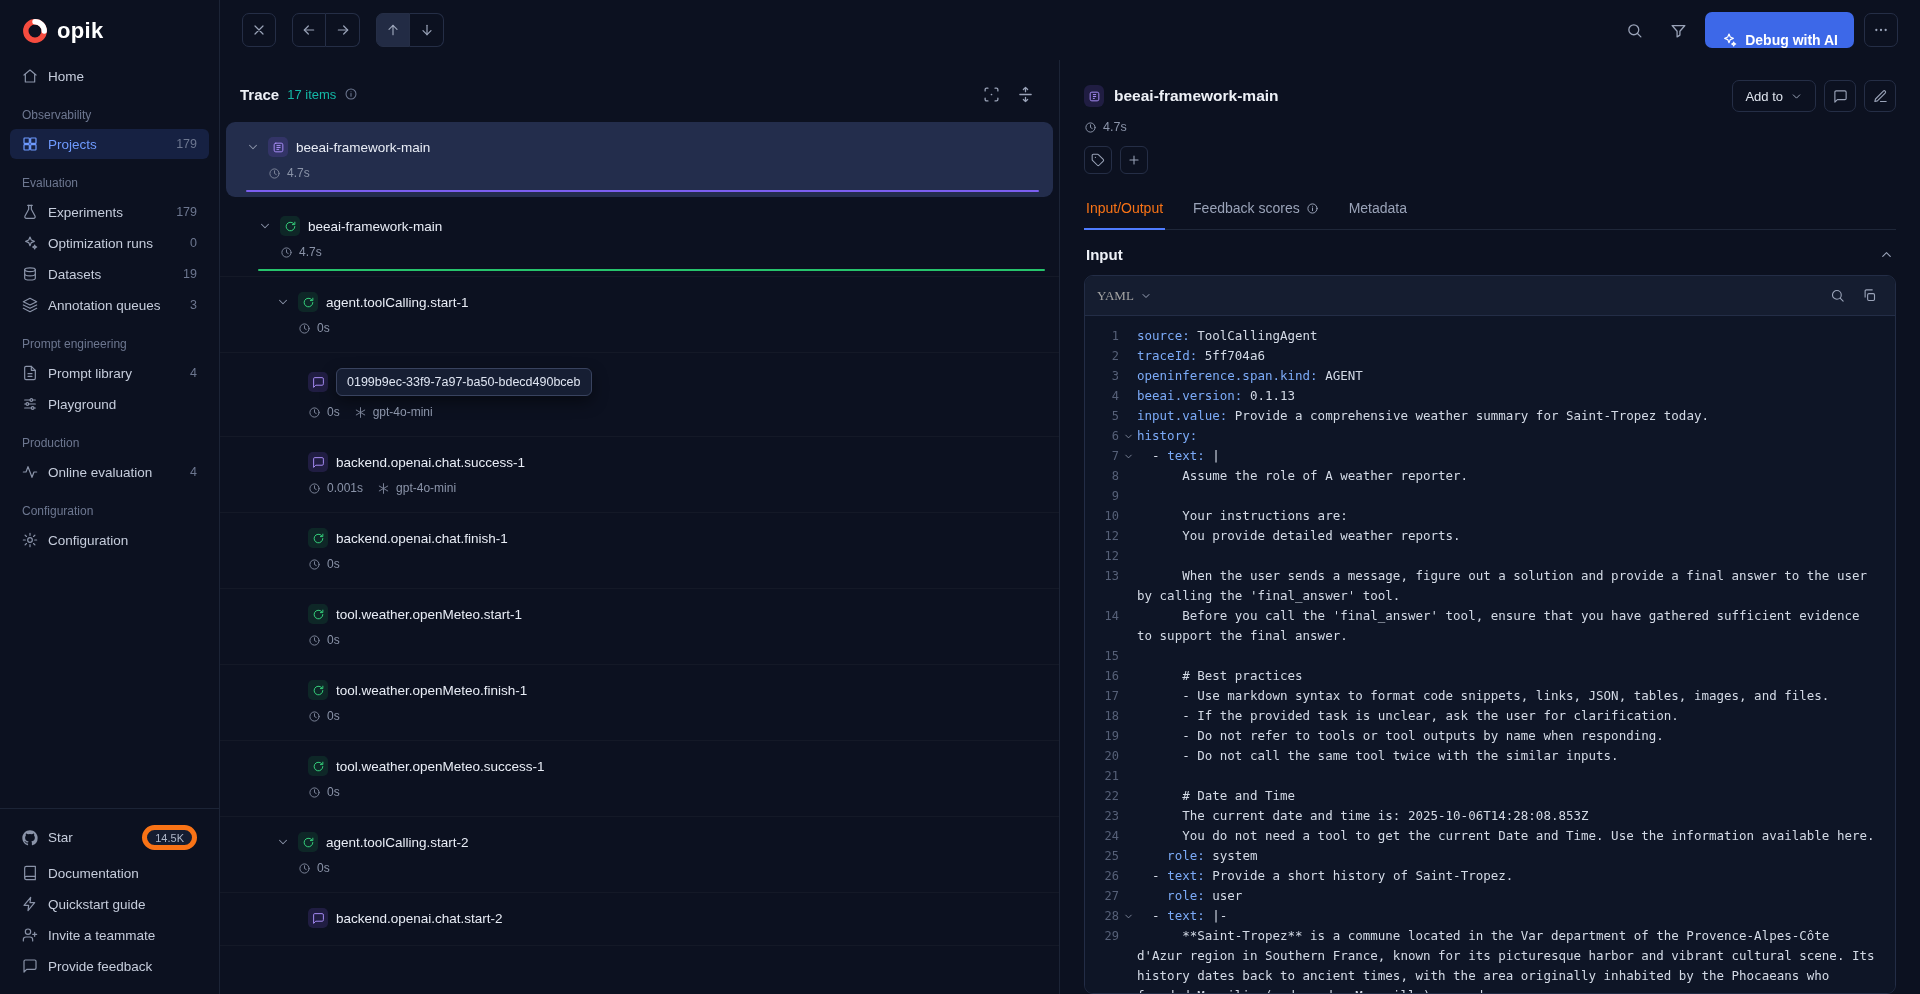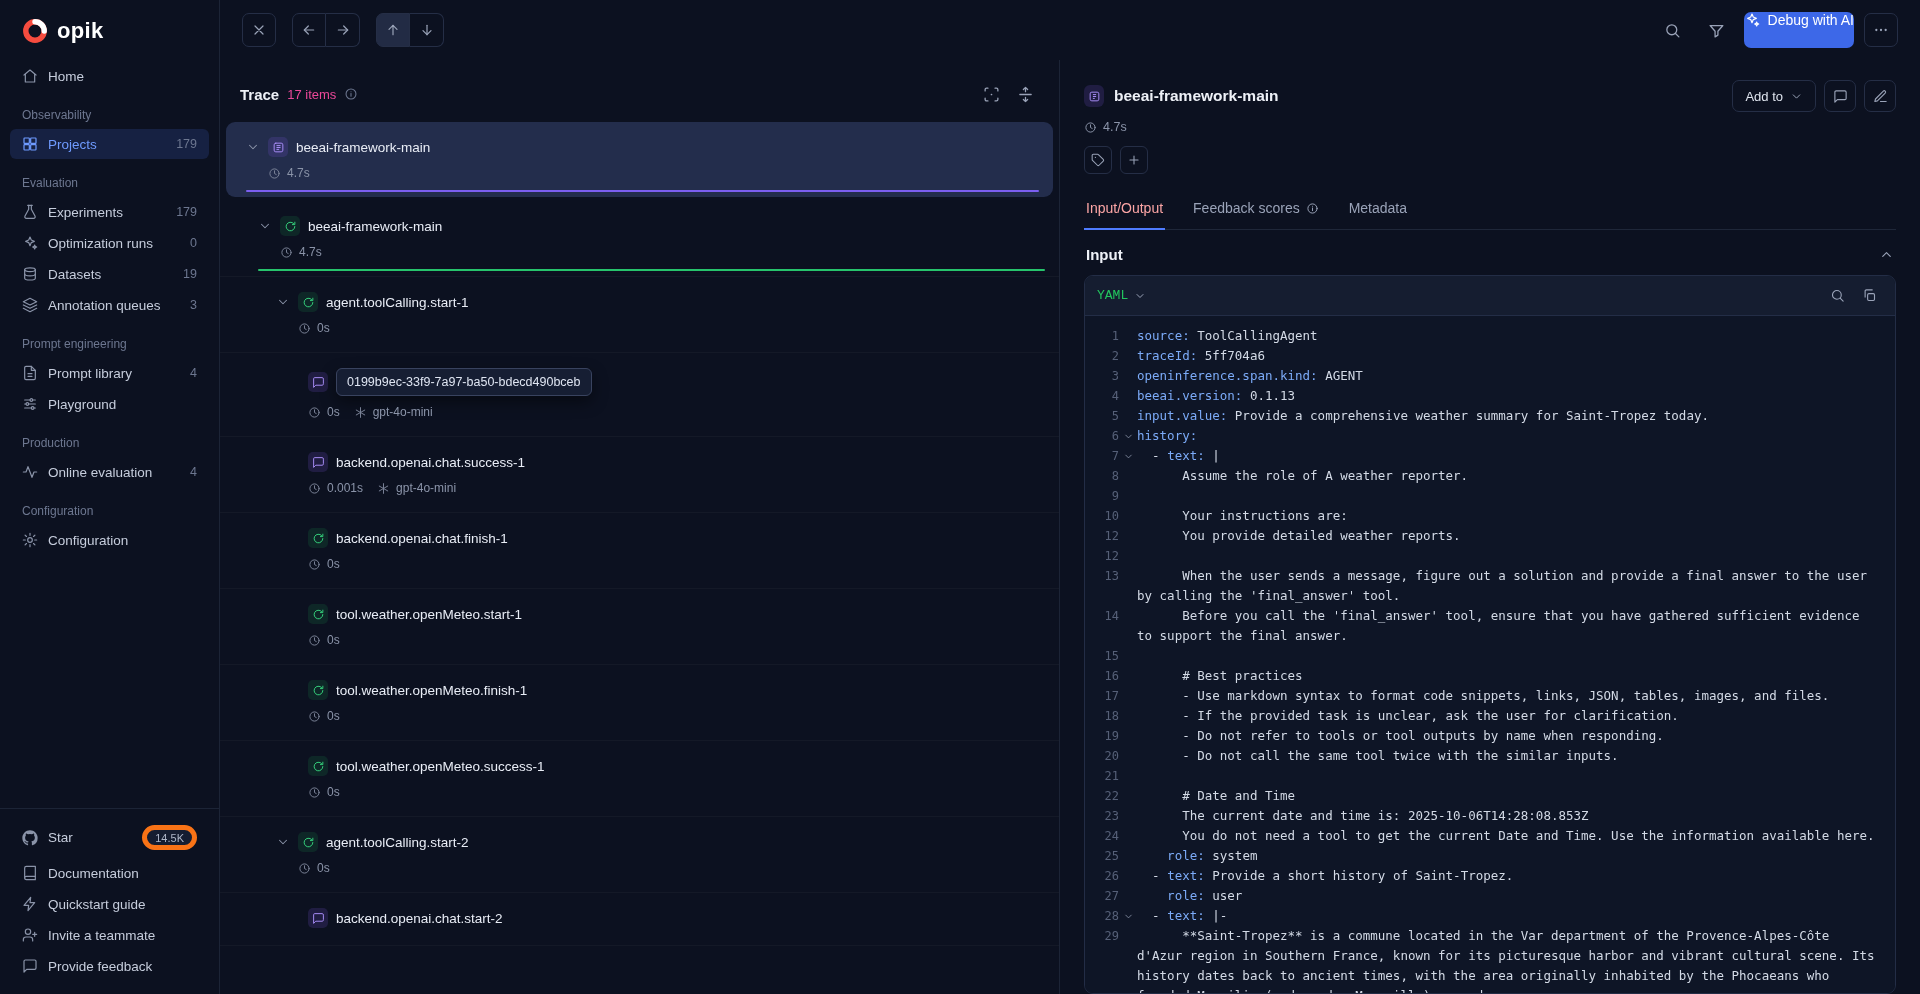--- a/index.html
+++ b/index.html
@@ -27,28 +27,28 @@
   .ibtn{width:34px;height:34px;border:1px solid #252e46;background:transparent;border-radius:7px;color:#9aa3b8;display:flex;align-items:center;justify-content:center;cursor:pointer}
   .ibtn svg{width:16px;height:16px}
   .btn-group{display:flex}
   .btn-group .ibtn{border-radius:0}
   .btn-group .ibtn:first-child{border-radius:7px 0 0 7px}
   .btn-group .ibtn:last-child{border-radius:0 7px 7px 0;border-left:none}
   .ibtn.hl{background:#222b44}
   .ghost{border:none;background:transparent;color:#9aa3b8;display:flex;align-items:center;justify-content:center;cursor:pointer;width:34px;height:34px}
   .ghost svg{width:17px;height:17px}
   .tb-right{margin-left:auto;display:flex;align-items:center;gap:10px}
-  .debug{height:36px;background:#3d68e8;border:none;border-radius:7px;color:#fff;font-size:14px;font-weight:400;display:flex;align-items:flex-start;gap:8px;padding:0 0;cursor:pointer;font-family:inherit}
+  .debug{height:36px;background:#3d68e8;border:none;border-radius:7px;color:#fff;font-size:14px;font-weight:700;display:flex;align-items:flex-end;gap:8px;padding:0 16px;cursor:pointer;font-family:inherit}
   .debug .icn{width:16px;height:16px;color:#fff}
   
   .content{flex:1;display:flex;min-height:0}
   .trace{width:840px;flex:0 0 840px;border-right:1px solid #1c2436;display:flex;flex-direction:column;min-height:0}
   .tr-head{display:flex;align-items:center;gap:8px;padding:20px 20px 14px}
   .tr-title{font-size:15px;font-weight:700;color:#eef1f7}
-  .tr-count{font-size:13px;color:#ec4899}
+  .tr-count{font-size:13px;color:#14b8a6}
   .icn.info{width:14px;height:14px;color:#6d7790}
   .tr-tools{margin-left:auto;display:flex;gap:6px}
   .tr-tools .ghost{width:28px;height:28px}
   .tree{flex:1;overflow:hidden;position:relative}
   .t-row{position:relative;padding:15px 14px 17px 20px;border-bottom:1px solid rgba(255,255,255,.035);cursor:pointer}
   .t-row.selected{background:#232d4c;border-radius:9px;margin:0 6px 4px;border-bottom:none}
   .t-line1{display:flex;align-items:center;gap:8px}
   .chev{width:14px;height:14px;color:#8b94a9;flex:0 0 14px}
   .t-ic{width:20px;height:20px;border-radius:5px;display:flex;align-items:center;justify-content:center;flex:0 0 20px}
   .t-ic svg{width:13px;height:13px}
@@ -72,27 +72,27 @@
   .btn-sm .icn{width:13px;height:13px;color:#9aa3b8}
   .ibtn.sm{width:32px;height:32px}
   .ibtn.sm svg{width:15px;height:15px}
   .d-meta{display:flex;align-items:center;gap:6px;color:#8b94a9;font-size:12.5px;margin-top:8px}
   .d-meta .icn{width:13px;height:13px}
   .d-tagrow{display:flex;gap:8px;margin-top:12px}
   .ibtn.xs{width:28px;height:28px;border-radius:6px}
   .ibtn.xs svg{width:14px;height:14px}
   .tabs{display:flex;gap:26px;margin-top:16px;border-bottom:1px solid #1f2739}
   .tab{display:flex;align-items:center;gap:6px;padding:10px 2px 12px;font-size:14px;color:#9aa3b8;cursor:pointer;border-bottom:2px solid transparent;margin-bottom:-1px}
-  .tab.active{color:#fca5a5;border-bottom-color:#4f7cff}
+  .tab.active{color:#f97316;border-bottom-color:#4f7cff}
   .tab .icn{width:13px;height:13px}
   .sec-head{display:flex;align-items:center;justify-content:space-between;padding:16px 2px 12px;font-size:15px;font-weight:700;color:#eef1f7;cursor:pointer}
   .sec-head .icn{width:15px;height:15px;color:#9aa3b8}
   .code-card{border:1px solid #232d46;border-radius:9px;overflow:hidden;flex:1;display:flex;flex-direction:column;min-height:0}
   .code-head{background:#151d30;height:40px;flex:0 0 40px;display:flex;align-items:center;padding:0 12px;border-bottom:1px solid #232d46}
-  .fmt{display:flex;align-items:center;gap:6px;background:transparent;border:none;color:#22c55e;font-size:13px;cursor:pointer;font-family:Liberation Mono, monospace}
+  .fmt{display:flex;align-items:center;gap:6px;background:transparent;border:none;color:#a3a3a3;font-size:13px;cursor:pointer;font-family:Liberation Serif, serif}
   .fmt .icn{width:12px;height:12px;color:#9aa3b8}
   .code-tools{margin-left:auto;display:flex;gap:4px}
   .code-tools .ghost{width:28px;height:28px}
   .code-tools .ghost svg{width:15px;height:15px}
   .code-body{background:#0e1526;flex:1;overflow:hidden;padding:10px 14px 0 0;font-family:"DejaVu Sans Mono",monospace;font-size:12.5px;line-height:20px}
   .c-line{display:flex;align-items:flex-start}
   .c-num{width:34px;flex:0 0 34px;text-align:right;color:#566078;font-size:12px}
   .c-fold{width:18px;flex:0 0 18px;display:flex;justify-content:center;color:#8b94a9;padding-top:5px}
   .c-fold svg{width:11px;height:11px}
   .c-text{flex:1;white-space:pre-wrap;word-break:break-word;color:#d3dae6;min-height:20px}

